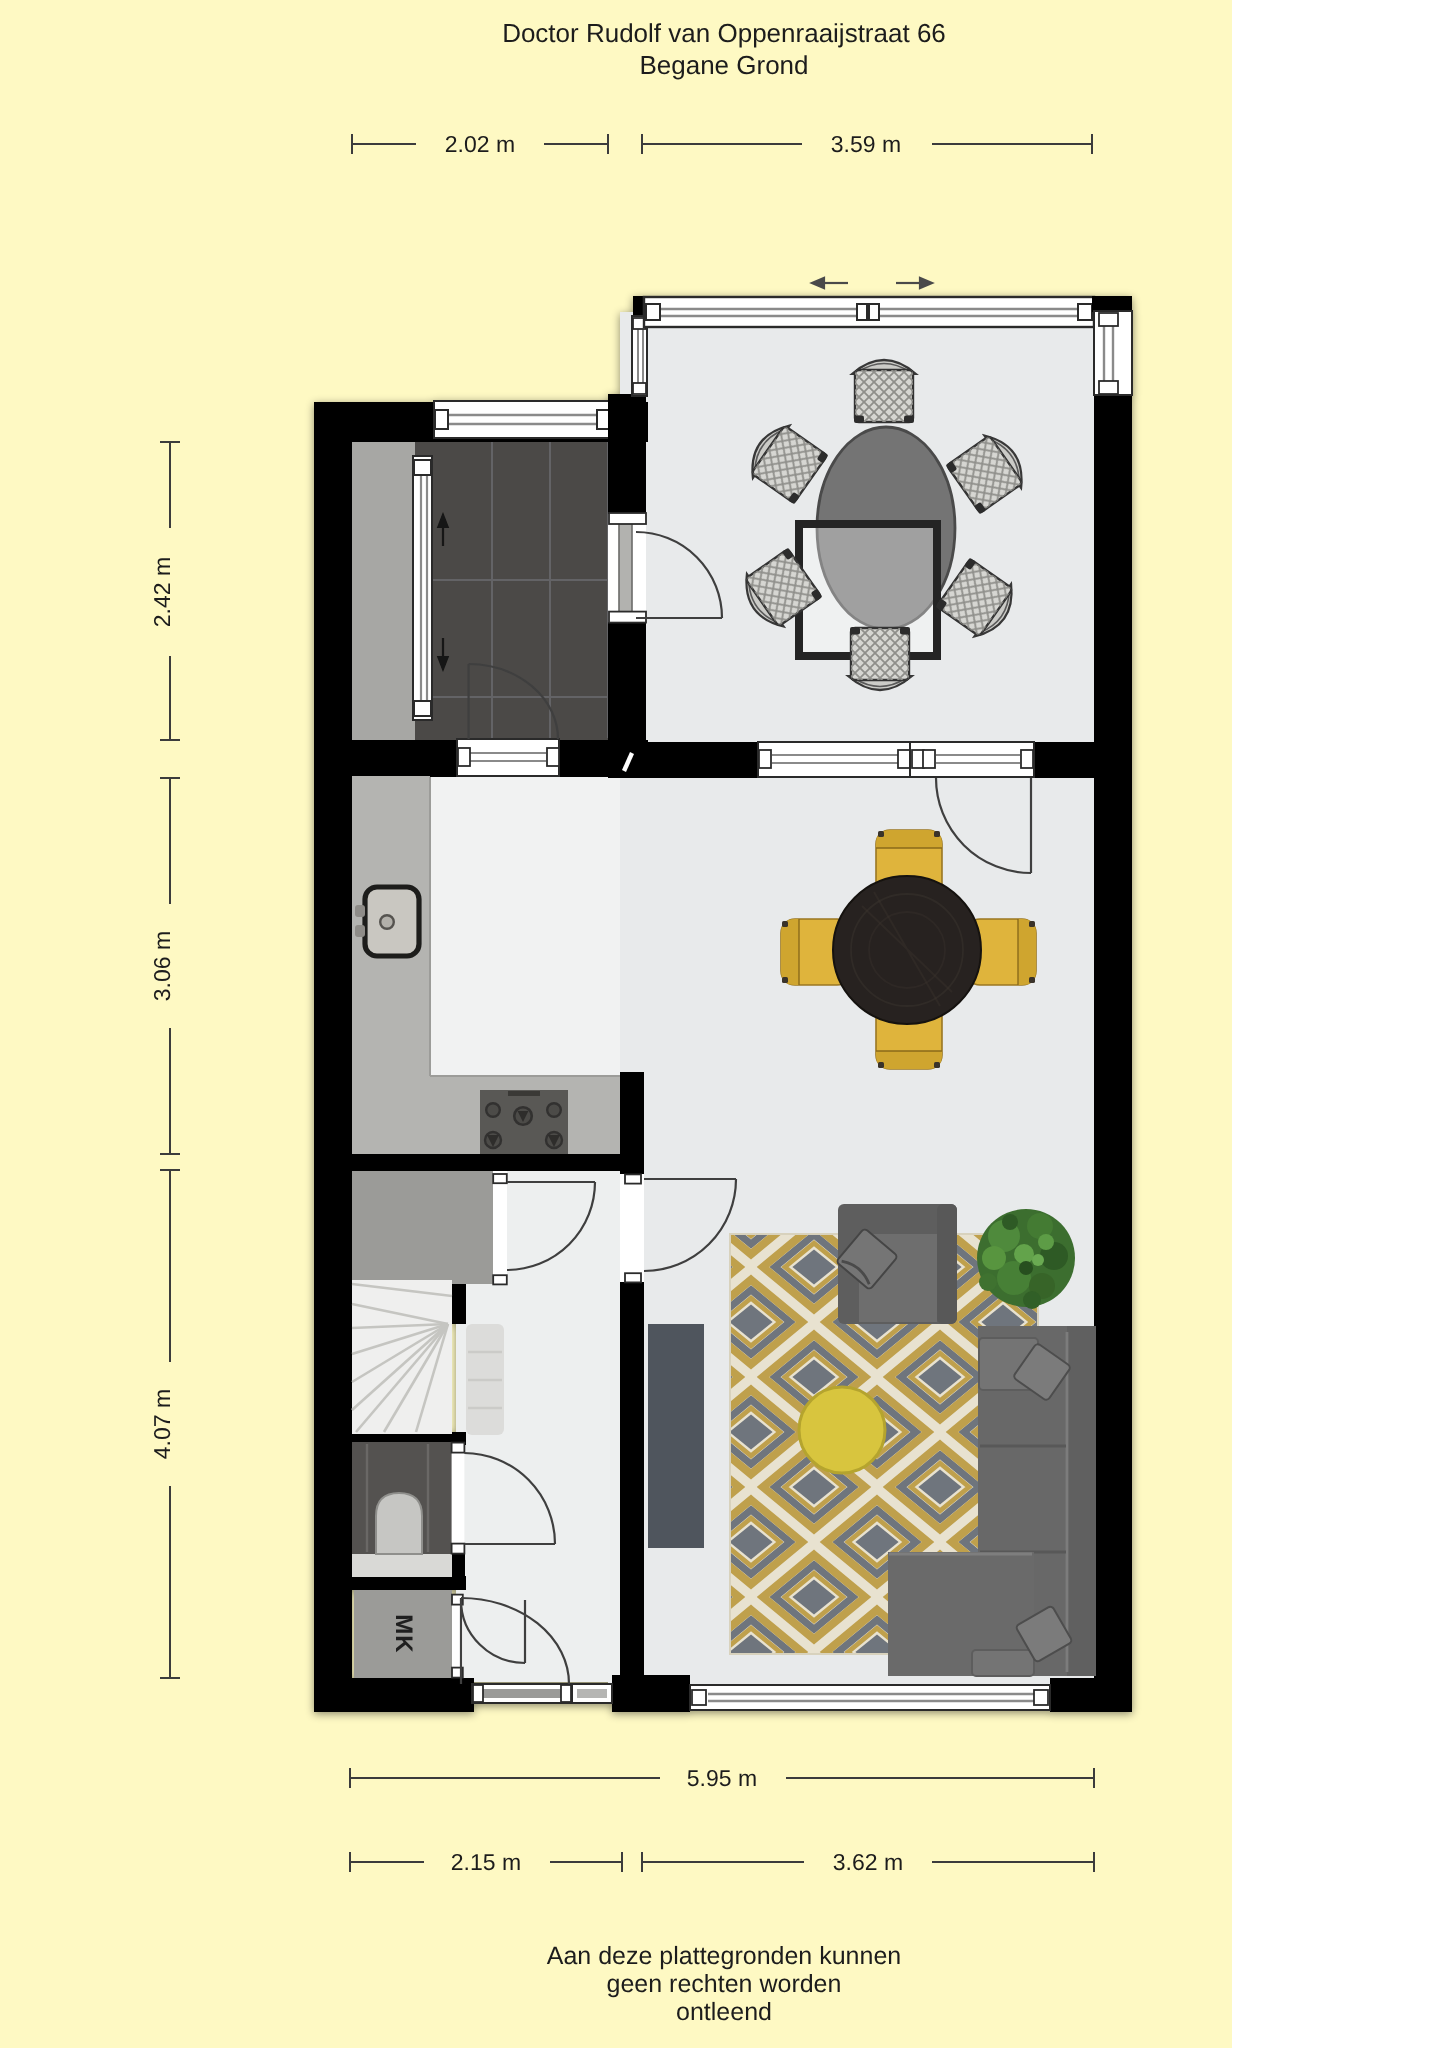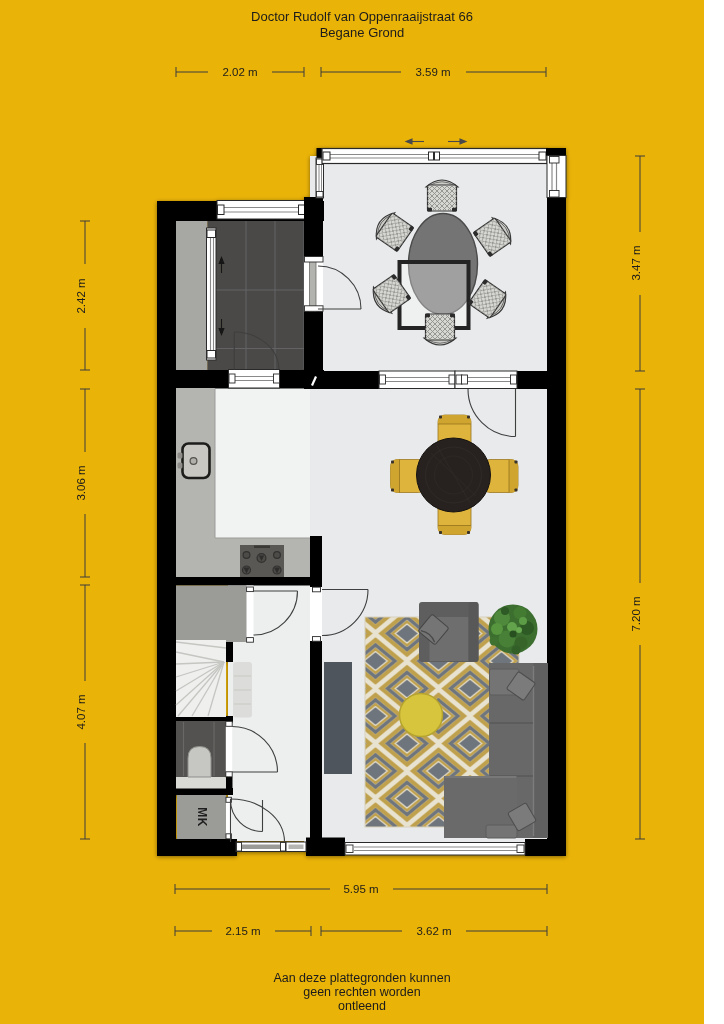--- a/index.html
+++ b/index.html
@@ -1,17 +1,17 @@
 <!DOCTYPE html>
 <html><head>
 <meta charset="utf-8">
 <style>
 html,body{margin:0;padding:0;background:#fff;}
-#page{position:relative;width:704px;height:1024px;background:#eab308;overflow:hidden;
-font-family:"Liberation Sans", sans-serif;}
+#page{position:relative;width:604px;height:1024px;background:#fef9c3;overflow:hidden;
+font-family:"Liberation Sans", sans-serif;padding-left:12px;}
 svg{position:absolute;top:0;left:0;}
 text{font-family:"Liberation Sans", sans-serif;fill:#1c1c1c;}
 .dim{font-size:11.5px;fill:#1c1c1c;}
 .ttl{font-size:13px;}
 </style>
 </head>
 <body>
 <div id="page">
 <svg width="724" height="1024" viewBox="0 0 724 1024">
 <defs>

